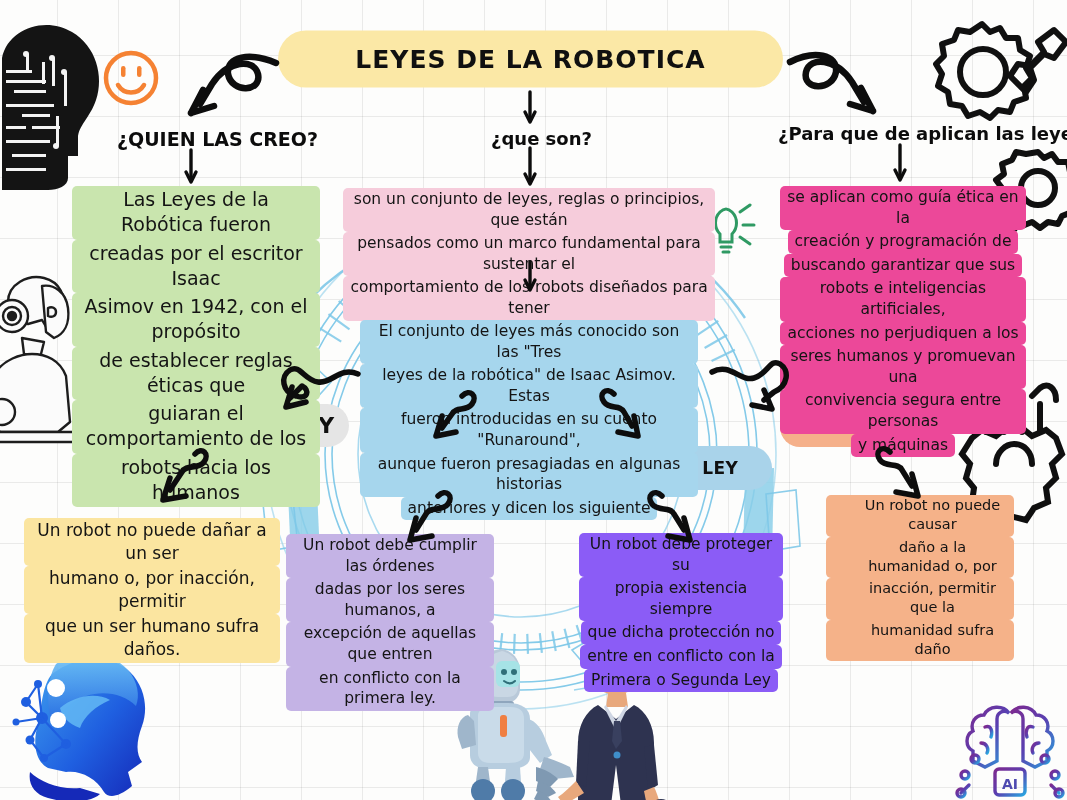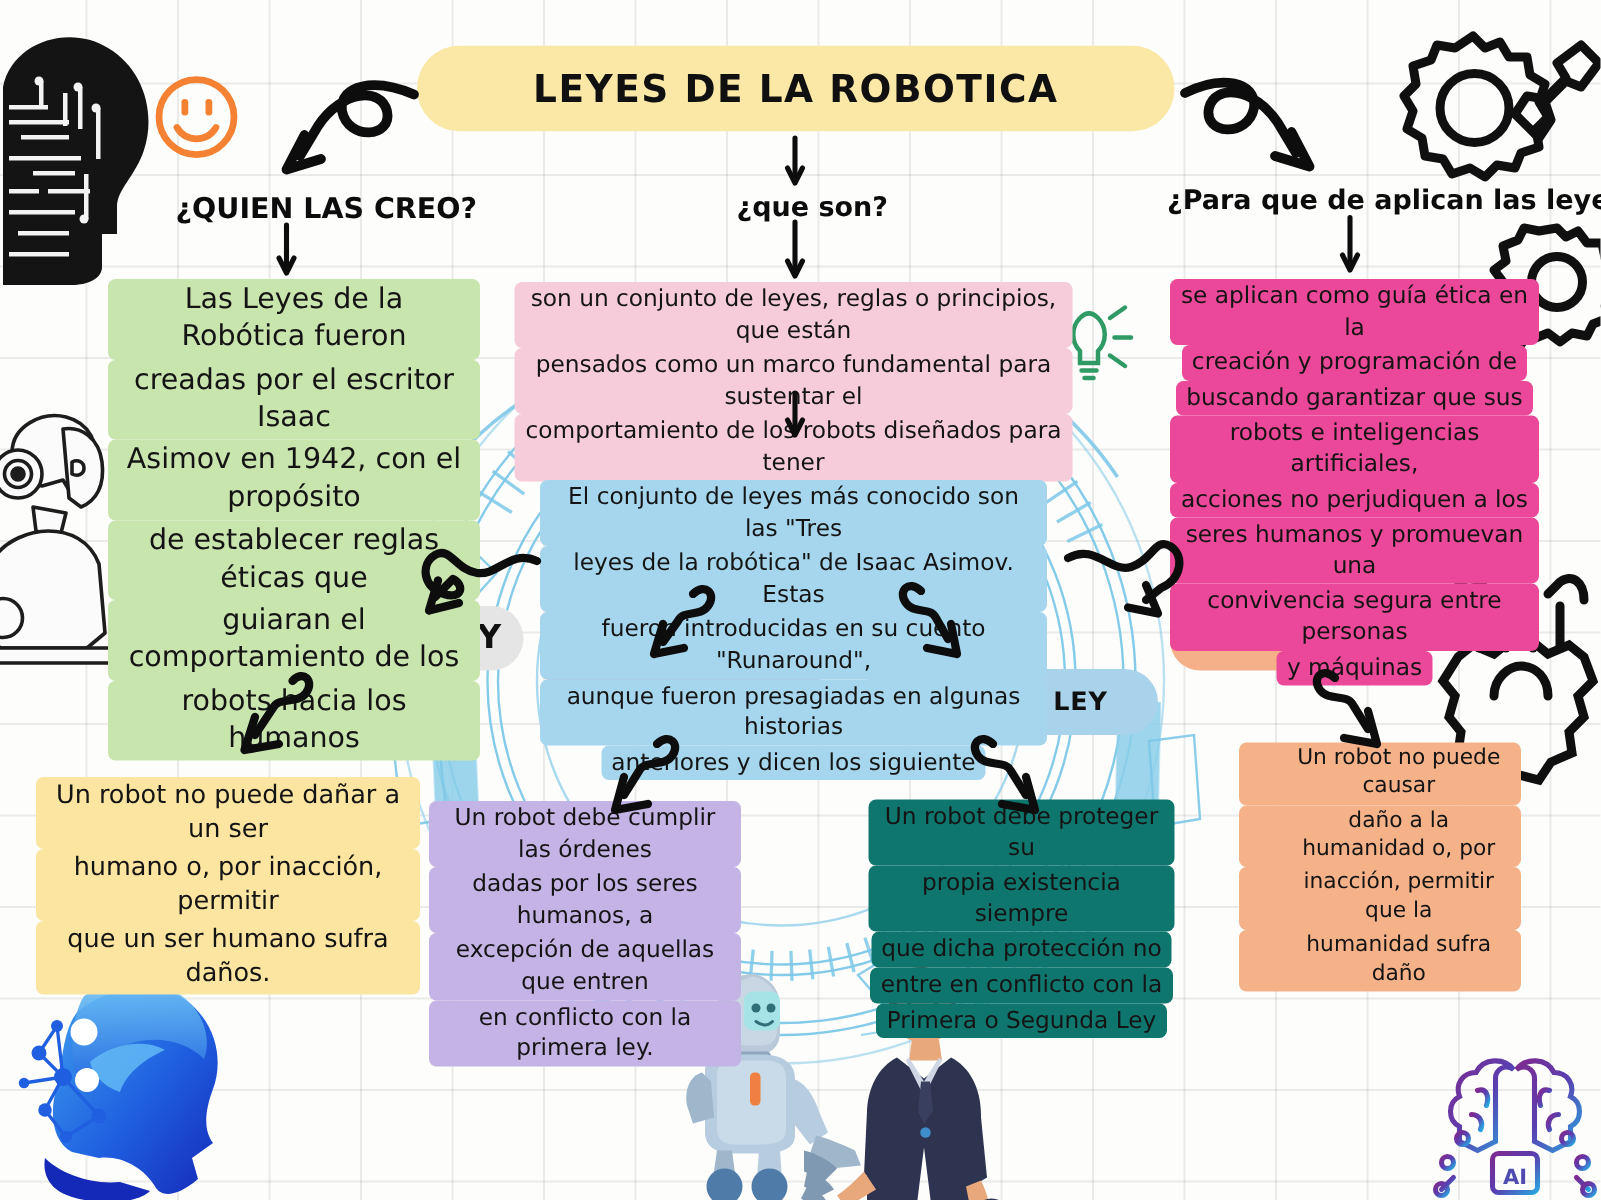--- a/index.html
+++ b/index.html
@@ -70,21 +70,21 @@
     margin:0 auto;
     padding:1px 7px 2px;
     border-radius:5px;
   }
   #box-green  .ln{ background:#c9e5ae; }
   #box-pink   .ln{ background:#f6ccdb; }
   #box-blue   .ln{ background:#a6d6ed; }
   #box-red    .ln{ background:#ec4899; }
   #box-yellow .ln{ background:#fbe5a0; }
   #box-purple .ln{ background:#c4b3e5; }
-  #box-lblue  .ln{ background:#0f766e; }
+  #box-lblue  .ln{ background:#8b5cf6; }
   #box-orange .ln{ background:#f5b289;padding-left:32px; }
 
   #box-green { left:72px;  top:186px; width:248px; font-size:19px; }
   #box-pink  { left:343px; top:188px; width:372px; font-size:15.5px; }
   #box-blue  { left:360px; top:290px; width:338px; font-size:15.5px;margin-top:30px; }
   #box-red   { left:780px; top:186px; width:246px; font-size:15.5px; }
   #box-yellow{ left:24px;  top:518px; width:256px; font-size:17px; }
   #box-purple{ left:286px; top:534px; width:208px; font-size:15.5px;border-radius:19px; }
   #box-lblue { left:579px; top:533px; width:204px; font-size:15.5px; }
   #box-orange{ left:826px; top:495px; width:188px; font-size:14.5px; }

